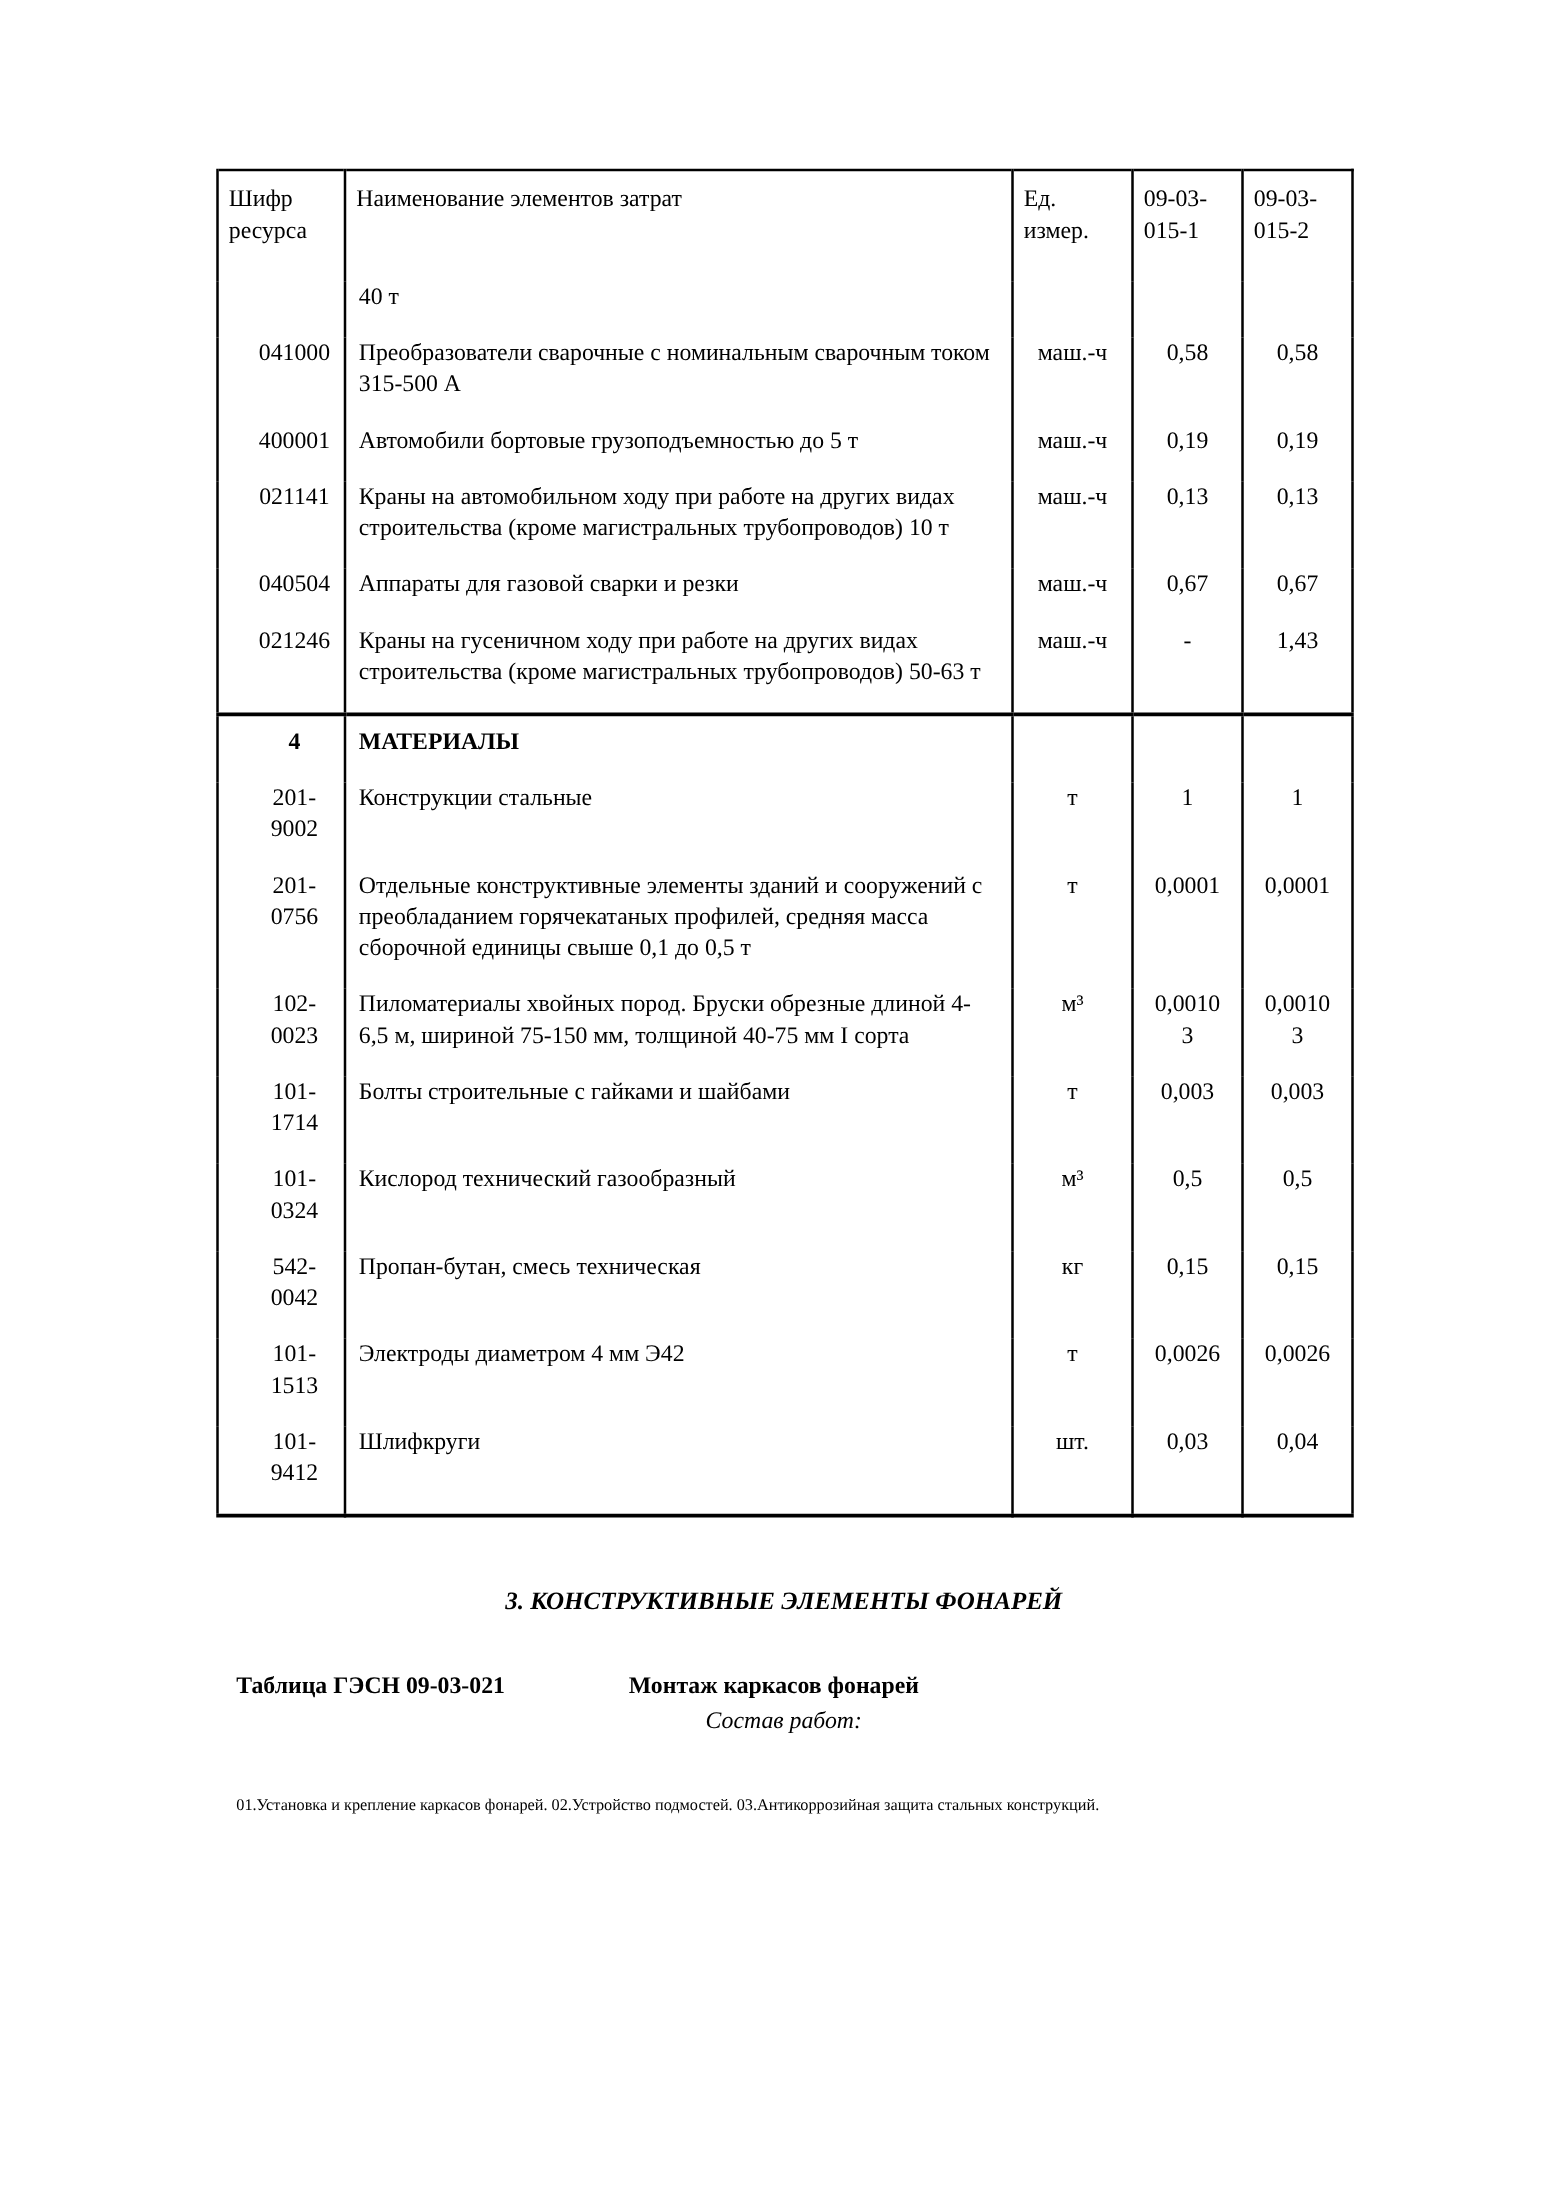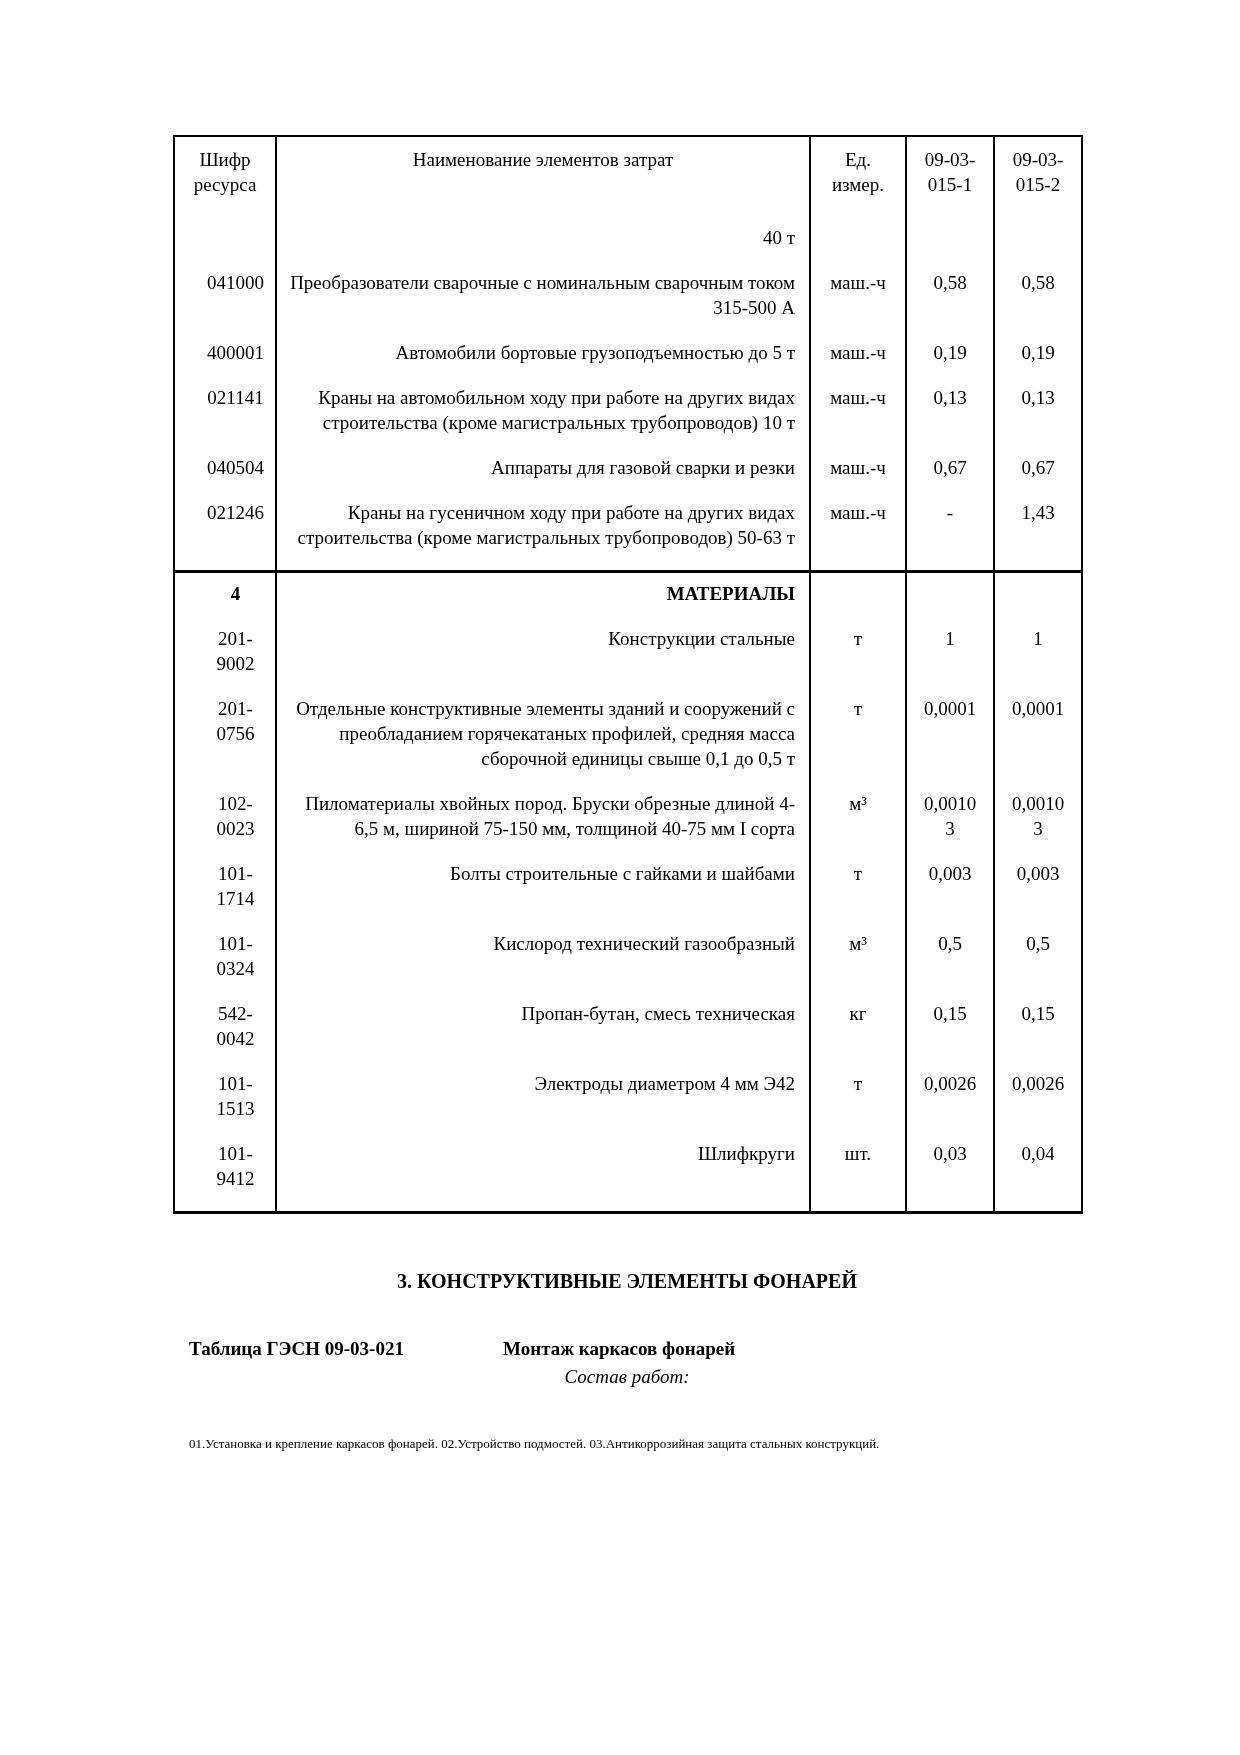--- a/index.html
+++ b/index.html
@@ -34,40 +34,41 @@
   th, td {
     border-left: 2px solid #000;
     vertical-align: top;
     font-size: 19px;
     line-height: 25px;
     font-weight: normal;
     padding: 0 8px 20px 8px;
     overflow: hidden;
   }
   thead th {
-    text-align: center;
+    text-align: left;
     white-space: pre-line;
     padding-top: 10px;
     padding-bottom: 28px;
   }
   td.c-code { text-align: center; white-space: pre-line; padding-left: 29px; }
-  td.c-name { text-align: right; padding-left: 10px; padding-right: 14px; }
+  td.c-name { text-align: left; padding-left: 10px; padding-right: 14px; }
   td.c-unit { text-align: center; white-space: pre-line; }
   td.c-val  { text-align: center; white-space: pre-line; margin-top: 12px; }
   tr.section td {
     border-top: 3px solid #000;
     font-weight: bold;
     padding-top: 8px;
   }
   .section-heading {
     margin-top: 54px;
     text-align: center;
     font-size: 20px;
     line-height: 26px;
     font-weight: bold;
+    font-style: italic;
   }
   .caption-line {
     margin-top: 42px;
     padding-left: 16px;
     font-size: 19px;
     line-height: 26px;
     font-weight: bold;
   }
   .caption-label {
     display: inline-block;

